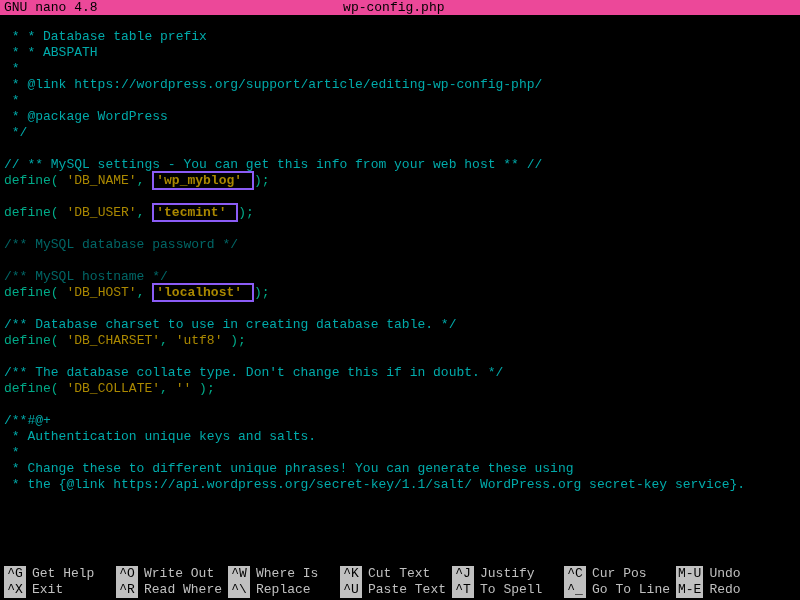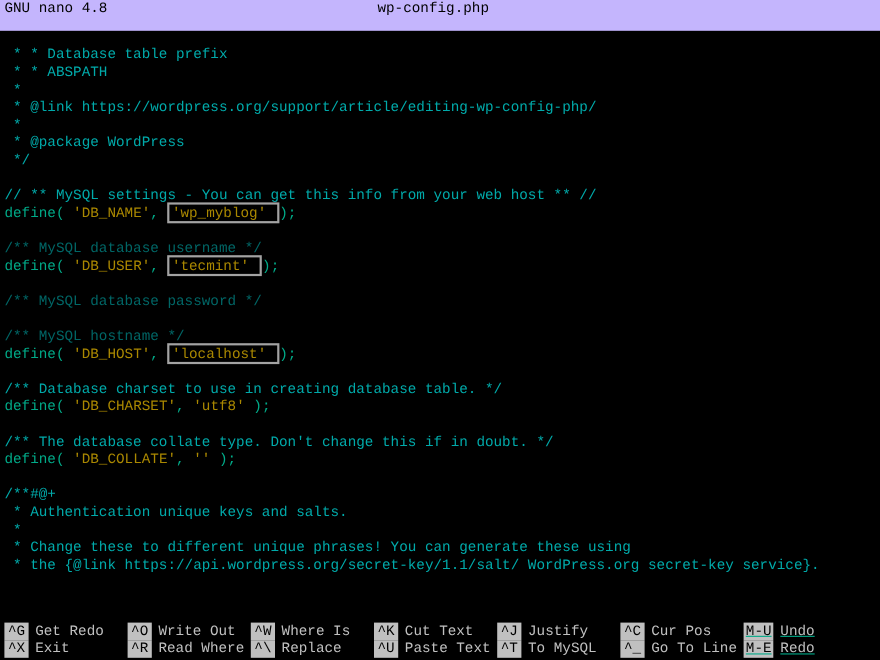--- a/index.html
+++ b/index.html
@@ -1,34 +1,34 @@
 <!DOCTYPE html>
 <html><head>
 <meta charset="utf-8">
 <style>
   html,body{margin:0;padding:0;width:800px;height:600px;background:#000;overflow:hidden;
     font-family:"Courier New",monospace;font-size:13px;line-height:16px;}
-  .titlebar{background:#c4b5fd;color:#000;height:28px;display:flex;}
+  .titlebar{background:#ec4899;color:#000;height:15px;display:flex;}
   .titlebar .left{padding-left:4px;}
   .titlebar .center{flex:1;text-align:center;}
   .editor{padding:14px 4px;position:relative;}
   .line{white-space:pre;color:#0a8;}
   .cmt{color:#0aa;}      
   .dcmt{color:#066;}       
   .fn{color:#0a8;}
   .str{color:#a80;}      
   .plain{color:#0a8;}
-  .highlight-box{border:2px solid #a3a3a3;padding:0 2px;}
+  .highlight-box{border:2px solid #8b5cf6;padding:0 2px;font-weight:bold;}
   .smudge{display:inline-block;width:120px;height:13px;background:#1a1a00;
     box-shadow:0 0 6px 3px #1a1a00;vertical-align:middle;}
   .bottombar{position:absolute;left:0;right:0;bottom:0;background:#000;
     color:#0a8;padding:0 4px 2px 4px;}
   .row{display:flex;gap:0;}
   .cell{display:flex;align-items:center;width:112px;}
-  .cell.last{width:70px;text-decoration:underline;}
+  .cell.last{width:70px;}
   .key{background:#c0c0c0;color:#000;padding:0 2px;margin-right:6px;
     display:inline-block;min-width:18px;text-align:center;}
   .label{color:#c0c0c0;}
 </style>
 </head>
 <body>
 
 <div class="titlebar">
   <span class="left">  GNU nano 4.8</span>
   <span class="center">wp-config.php</span>
@@ -40,21 +40,20 @@
   <div class="line cmt"> * * ABSPATH</div>
   <div class="line cmt"> *</div>
   <div class="line cmt"> * @link https://wordpress.org/support/article/editing-wp-config-php/</div>
   <div class="line cmt"> *</div>
   <div class="line cmt"> * @package WordPress</div>
   <div class="line cmt"> */</div>
   <div class="line"> </div>
   <div class="line cmt">// ** MySQL settings - You can get this info from your web host ** //</div>
   <div class="line"><span class="fn">define(</span> <span class="str">'DB_NAME'</span><span class="plain">, </span><span class="highlight-box"><span class="str">'wp_myblog'</span> </span><span class="plain">);</span></div>
   <div class="line"> </div>
-  <div class="line dcmt">/** MySQL database username */</div>
   <div class="line"><span class="fn">define(</span> <span class="str">'DB_USER'</span><span class="plain">, </span><span class="highlight-box"><span class="str">'tecmint'</span> </span><span class="plain">);</span></div>
   <div class="line"> </div>
   <div class="line dcmt">/** MySQL database password */</div>
   <div class="line"> </div>
   <div class="line dcmt">/** MySQL hostname */</div>
   <div class="line"><span class="fn">define(</span> <span class="str">'DB_HOST'</span><span class="plain">, </span><span class="highlight-box"><span class="str">'localhost'</span> </span><span class="plain">);</span></div>
   <div class="line"> </div>
   <div class="line cmt">/** Database charset to use in creating database table. */</div>
   <div class="line"><span class="fn">define(</span> <span class="str">'DB_CHARSET'</span><span class="plain">, </span><span class="str">'utf8'</span> <span class="plain">);</span></div>
   <div class="line"> </div>
@@ -65,21 +64,21 @@
   <div class="line cmt"> * Authentication unique keys and salts.</div>
   <div class="line cmt"> *</div>
   <div class="line cmt"> * Change these to different unique phrases! You can generate these using</div>
   <div class="line cmt"> * the {@link https://api.wordpress.org/secret-key/1.1/salt/ WordPress.org secret-key service}.</div>
 </div>
 
 <div class="bottombar">
   <div class="row" id="row1">
       <div class="cell">
         <span class="key">^G</span>
-        <span class="label">Get Redo</span>
+        <span class="label">Get Help</span>
       </div>
       <div class="cell">
         <span class="key">^O</span>
         <span class="label">Write Out</span>
       </div>
       <div class="cell">
         <span class="key">^W</span>
         <span class="label">Where Is</span>
       </div>
       <div class="cell">
@@ -111,21 +110,21 @@
       <div class="cell">
         <span class="key">^\</span>
         <span class="label">Replace</span>
       </div>
       <div class="cell">
         <span class="key">^U</span>
         <span class="label">Paste Text</span>
       </div>
       <div class="cell">
         <span class="key">^T</span>
-        <span class="label">To MySQL</span>
+        <span class="label">To Spell</span>
       </div>
       <div class="cell">
         <span class="key">^_</span>
         <span class="label">Go To Line</span>
       </div>
       <div class="cell last">
         <span class="key">M-E</span>
         <span class="label">Redo</span>
       </div>
     </div>

